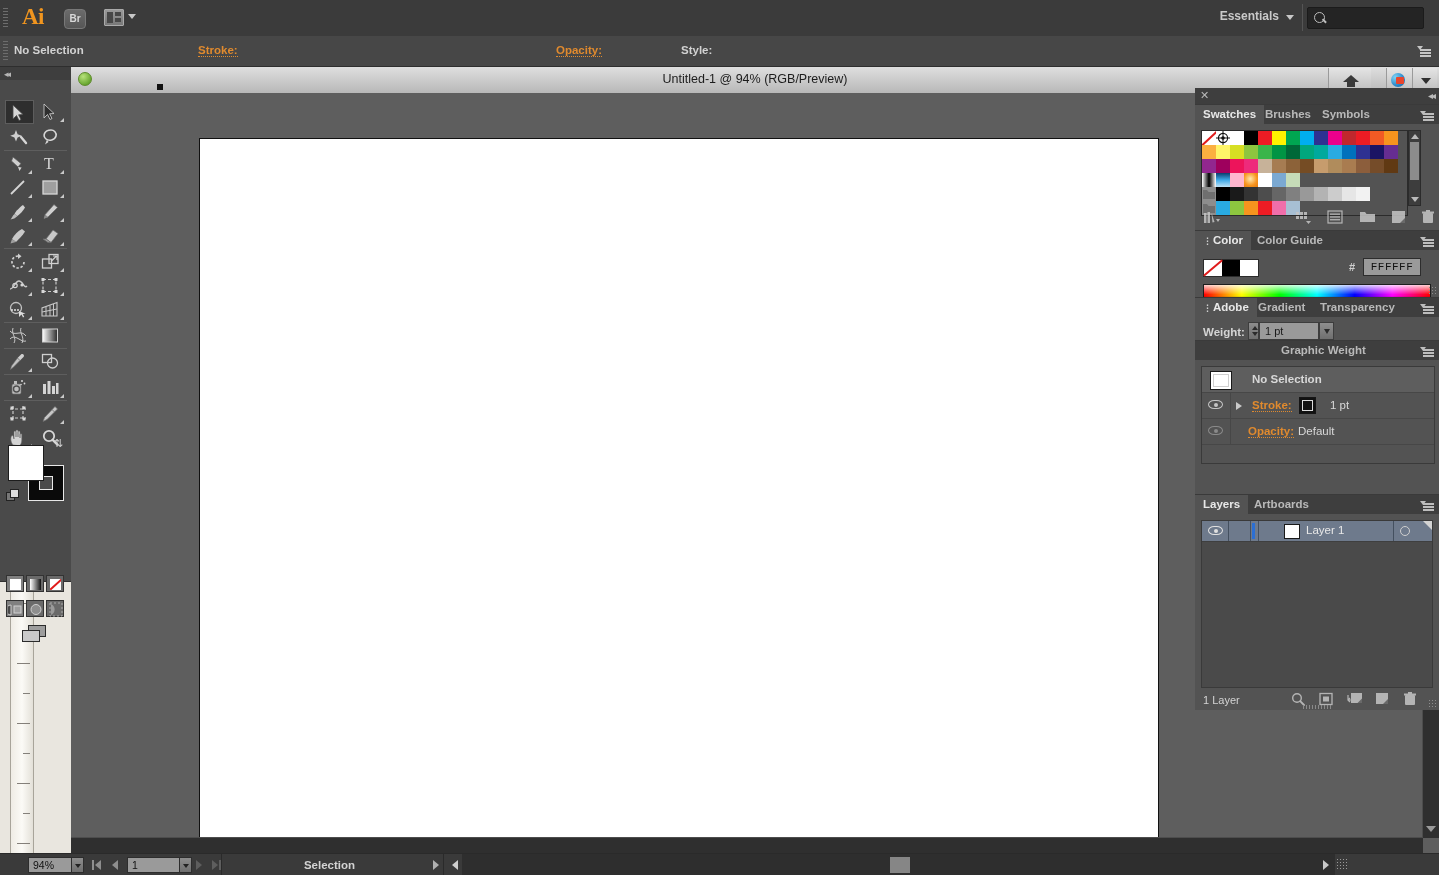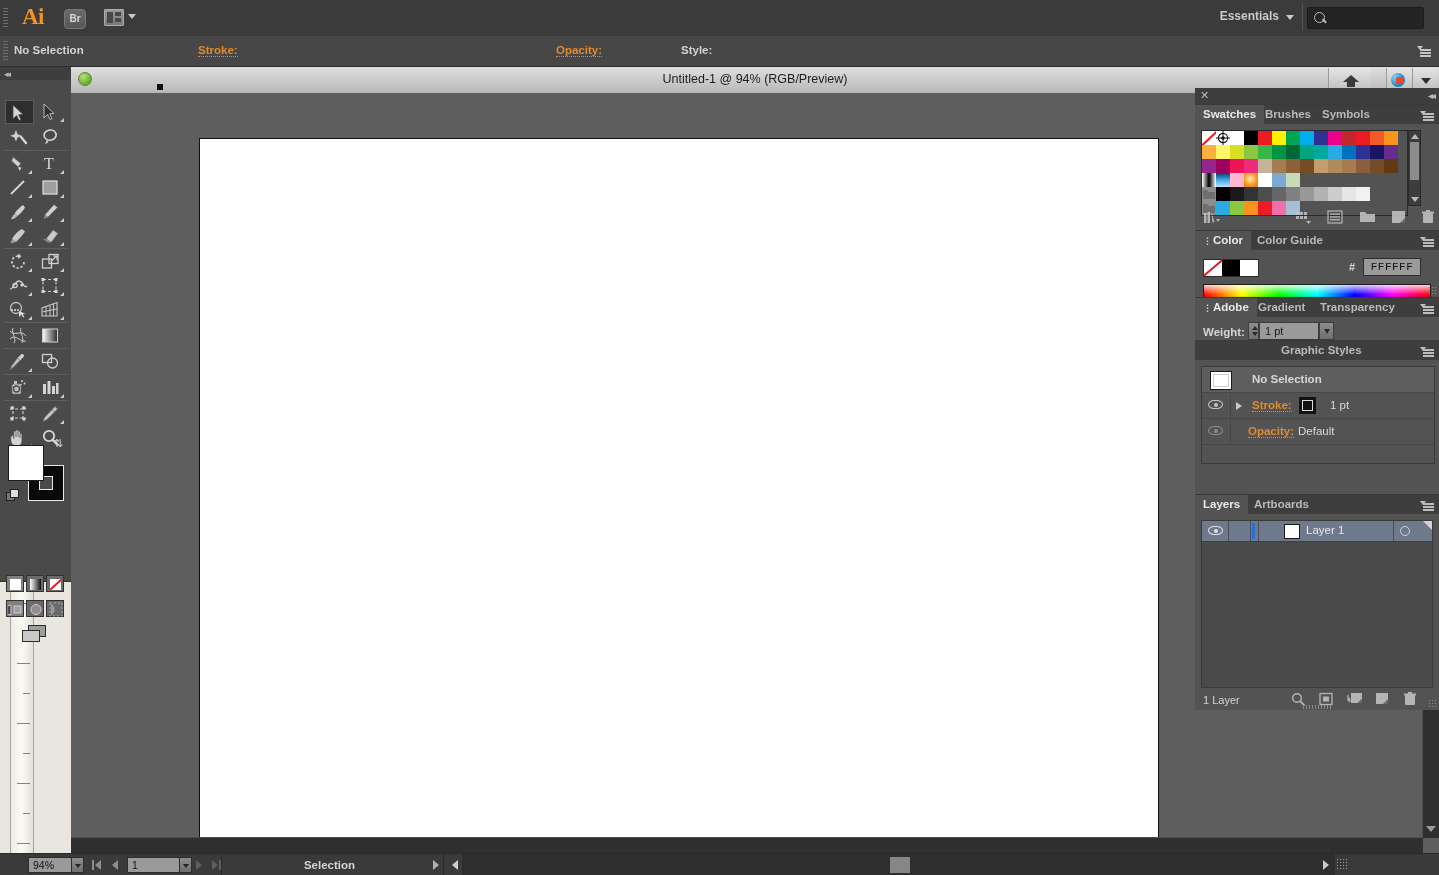--- a/index.html
+++ b/index.html
@@ -1264,21 +1264,21 @@
           <div class="weight-label">Weight:</div>
           <div class="spinner" style="left:53px; top:5px;"></div>
           <div class="field" style="left:64px; top:5px; width:60px;">1 pt</div>
           <div class="mini-caret-btn" style="left:124px; top:5px; height:18px;"></div>
         </div>
       </div>
 
       <div class="panel" style="height:153px;">
         <div class="panel-tabs">
           <div class="ptab active" style="left:4px;margin-top:40px;">Appearance</div>
-          <div class="ptab" style="left:78px;">Graphic Styles</div>
+          <div class="ptab" style="left:78px;">Graphic Weight</div>
           <div class="pmenu">
               <i style="top:3px"></i>
               <i style="top:6px"></i>
               <i style="top:9px"></i>
             </div>
         </div>
         <div class="panel-body" style="height:134px;">
           <div class="ap-listbox">
             <div class="ap-row head">
               <div class="ap-thumb">

